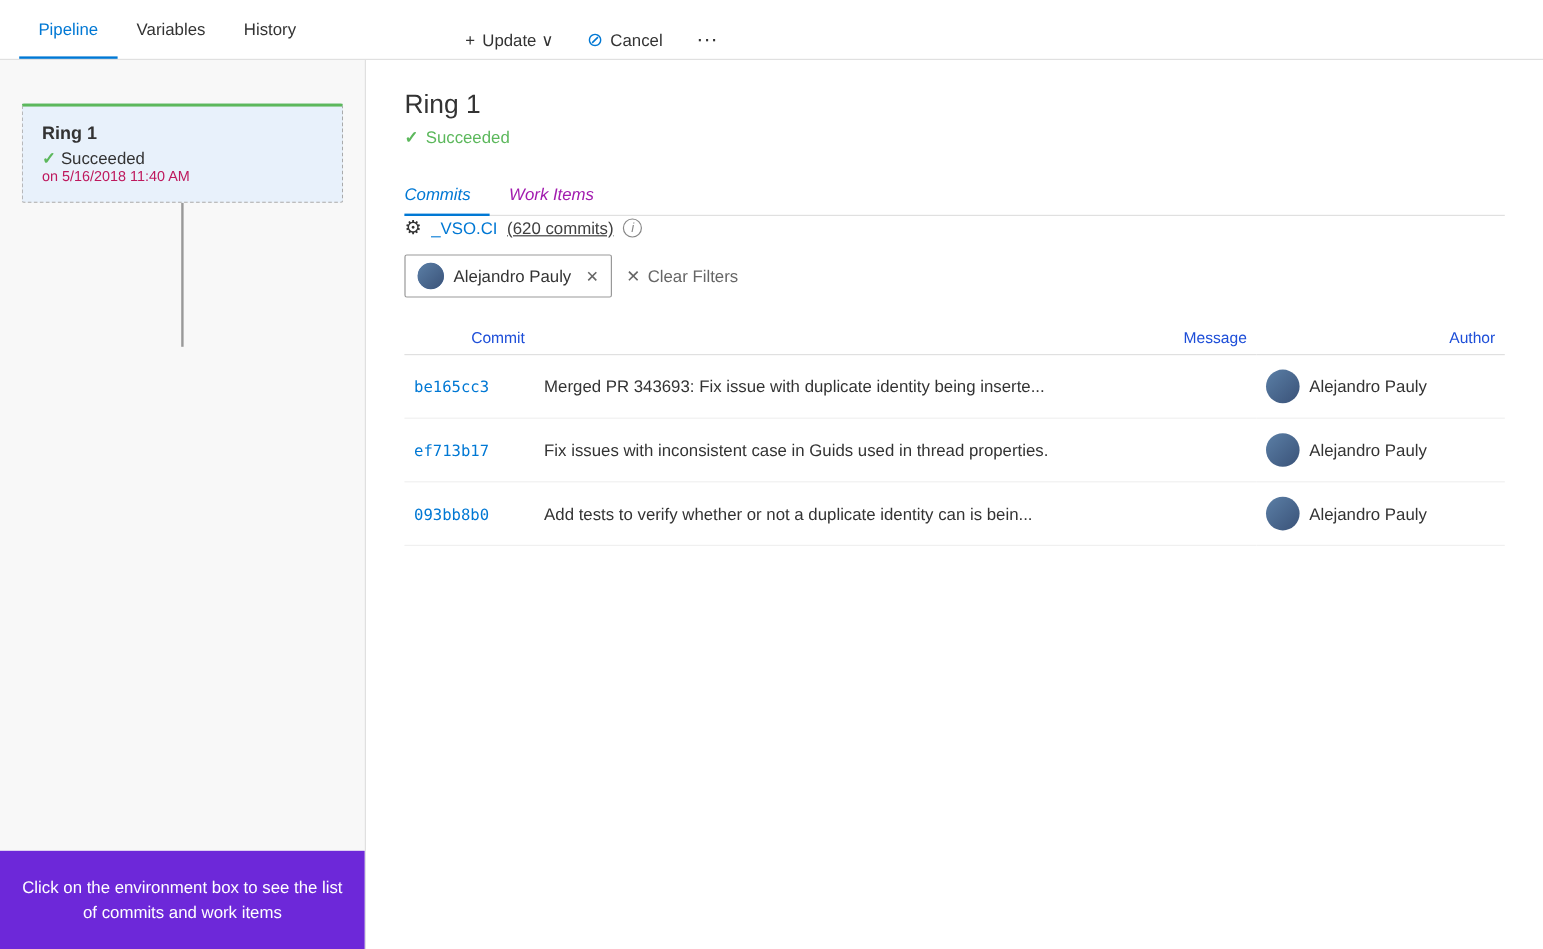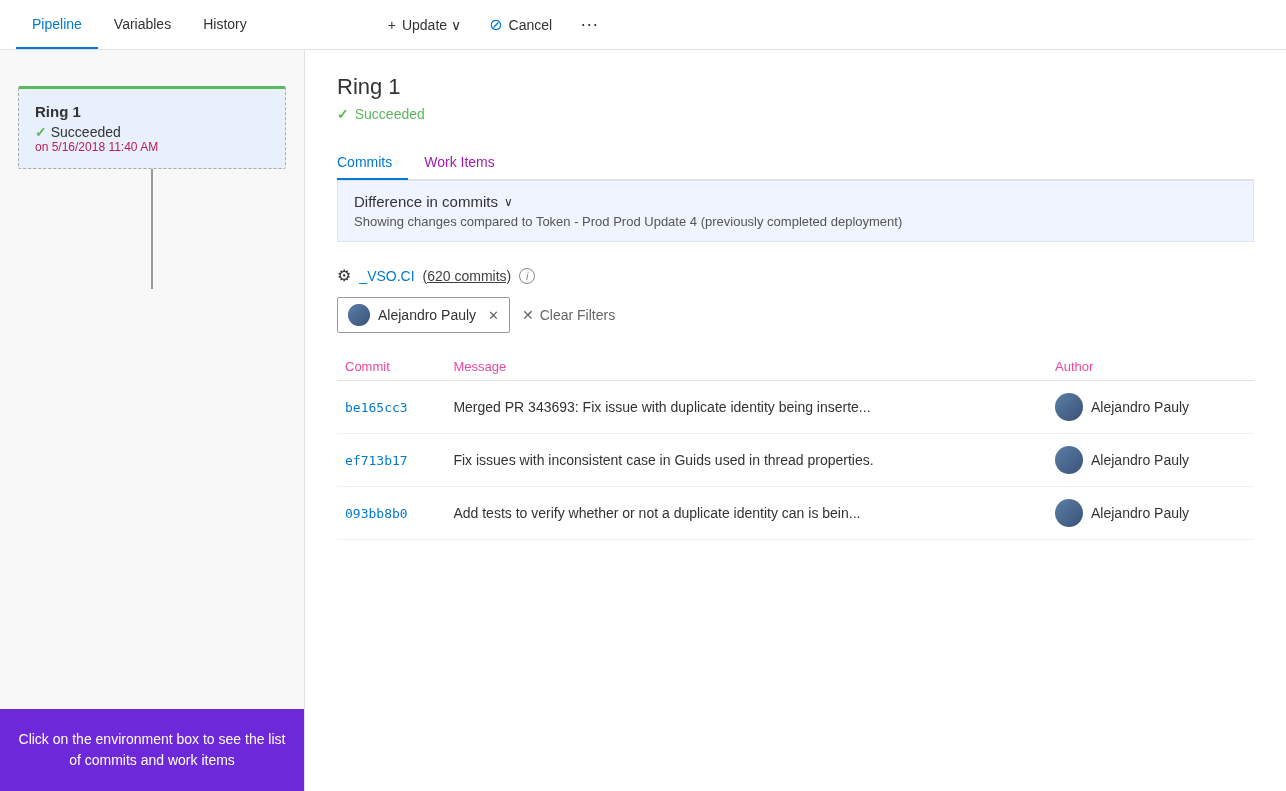--- a/index.html
+++ b/index.html
@@ -1,20 +1,20 @@
 <!DOCTYPE html>
 <html><head>
   <meta charset="utf-8">
   <style>
     * { box-sizing: border-box; margin: 0; padding: 0; }
     body { font-family: 'Segoe UI', sans-serif; font-size: 14px; color: #333; background: #fff; display: flex; flex-direction: column; height: 791px; overflow: hidden; }
 
     
     .top-nav {
-      display: flex; align-items: center; border-bottom: 1px solid #e0e0e0;
+      display: flex; align-items: flex-end; border-bottom: 1px solid #e0e0e0;
       padding: 0 16px; height: 50px; background: #fff; flex-shrink: 0; gap: 44px;
     }
     .top-nav-tabs { display: flex; align-items: stretch; height: 100%; }
     .nav-tab {
       display: flex; align-items: center; padding: 0 16px; cursor: pointer;
       font-size: 14px; color: #333; border-bottom: 2px solid transparent;
       height: 100%; text-decoration: none;
     }
     .nav-tab.active { color: #0078d4; border-bottom: 2px solid #0078d4; font-weight: 500; }
     .nav-separator { width: 1px; background: #e0e0e0; margin: 8px 12px; }
@@ -58,21 +58,21 @@
       z-index: 10;
     }
 
     
     .content-area { flex: 1; overflow-y: auto; padding: 24px 32px; }
 
     .ring-title { font-size: 22px; font-weight: 300; color: #333; margin-bottom: 6px; }
     .ring-status { display: flex; align-items: center; gap: 6px; color: #5cb85c; font-size: 14px; margin-bottom: 24px; }
 
     
-    .tabs { display: flex; border-bottom: 1px solid #e0e0e0; margin-bottom: 0; }
+    .tabs { display: flex; border-bottom: 1px solid #e0e0e0; margin-bottom: 0; font-style: italic; }
     .tab {
       padding: 8px 16px; cursor: pointer; font-size: 14px; color: #a21caf;
       border-bottom: 2px solid transparent; margin-bottom: -1px;
     }
     .tab.active { color: #0078d4; border-bottom: 2px solid #0078d4; font-weight: 500; }
     .tab:first-child { padding-left: 0; }
 
     
     .diff-banner {
       background: #f0f4ff; border: 1px solid #dde5f5; padding: 12px 16px;
@@ -108,21 +108,21 @@
     .avatar-img {
       width: 22px; height: 22px; border-radius: 50%; background: linear-gradient(135deg, #5b7fa6, #3a5278);
     }
     .chip-x { color: #666; cursor: pointer; font-size: 13px; margin-left: 4px; }
     .clear-filters { display: flex; align-items: center; gap: 6px; color: #666; cursor: pointer; font-size: 14px; }
     .clear-x { color: #666; }
 
     
     .commits-table { width: 100%; border-collapse: collapse; }
     .commits-table th {
-      text-align: left; padding: 6px 8px; color: #ec4899; font-weight: 400;
+      text-align: right; padding: 6px 8px; color: #1d4ed8; font-weight: 400;
       font-size: 13px; border-bottom: 1px solid #e0e0e0;
     }
     .commits-table td {
       padding: 12px 8px; border-bottom: 1px solid #f0f0f0;
       font-size: 14px; vertical-align: middle;
     }
     .commit-hash { color: #0078d4; font-family: monospace; font-size: 13px; cursor: pointer; }
     .author-cell { display: flex; align-items: center; gap: 8px; }
     .avatar-med {
       width: 28px; height: 28px; border-radius: 50%;
@@ -182,27 +182,20 @@
     <div class="ring-status">
       <span class="checkmark">✓</span>
       <span>Succeeded</span>
     </div>
 
     <div class="tabs">
       <div class="tab active">Commits</div>
       <div class="tab">Work Items</div>
     </div>
 
-    <div class="diff-banner">
-      <div class="diff-title">
-        <span>Difference in commits</span>
-        <span class="chevron">∨</span>
-      </div>
-      <div class="diff-subtitle">Showing changes compared to Token - Prod Prod Update 4 (previously completed deployment)</div>
-    </div>
 
     <div class="repo-section">
       <div class="repo-header">
         <span class="repo-icon">⚙</span>
         <span class="repo-name">_VSO.CI</span>
         <span class="repo-commits">(620 commits)</span>
         <span class="info-icon">i</span>
       </div>
 
       <div class="filter-row">

